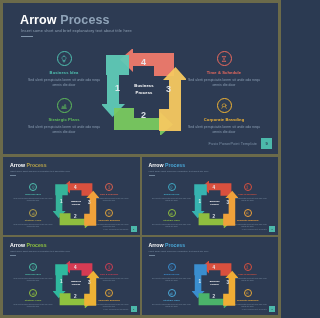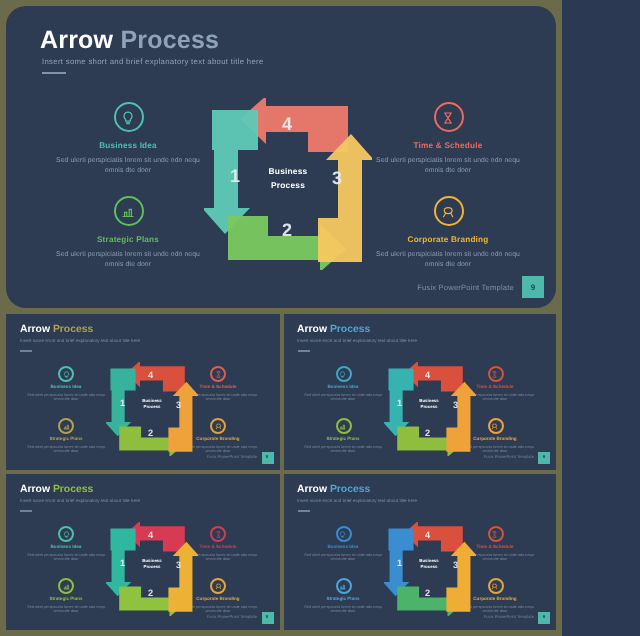--- a/index.html
+++ b/index.html
@@ -19,21 +19,20 @@
     background: #6b6a4a;
   }
 
   
   .hero {
     position: absolute;
     left: 3px; top: 3px;
     width: 275px; height: 151px;
     background: #2d3b53;
     overflow: hidden;
-    border-radius: 10px;
   }
 
   .hero-title {
     position: absolute;
     left: 17px; top: 10px;
     font-size: 12.5px;
     font-weight: bold;
     letter-spacing: 0.1px;
     white-space: nowrap;
   }

